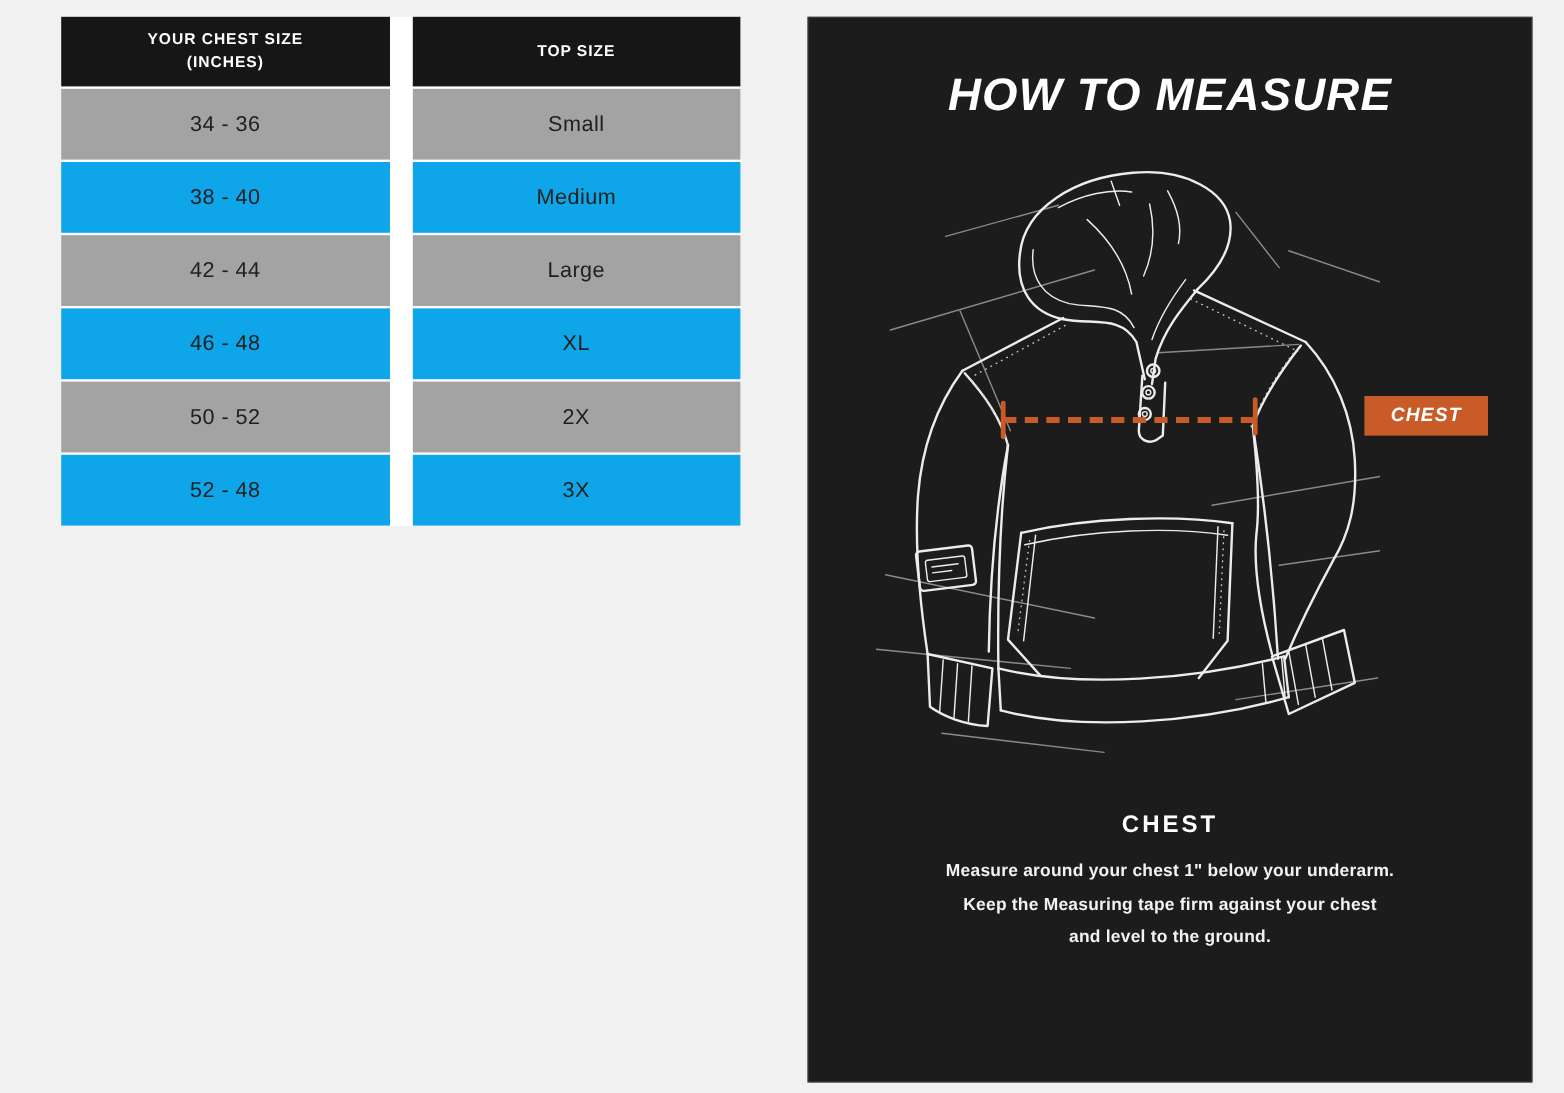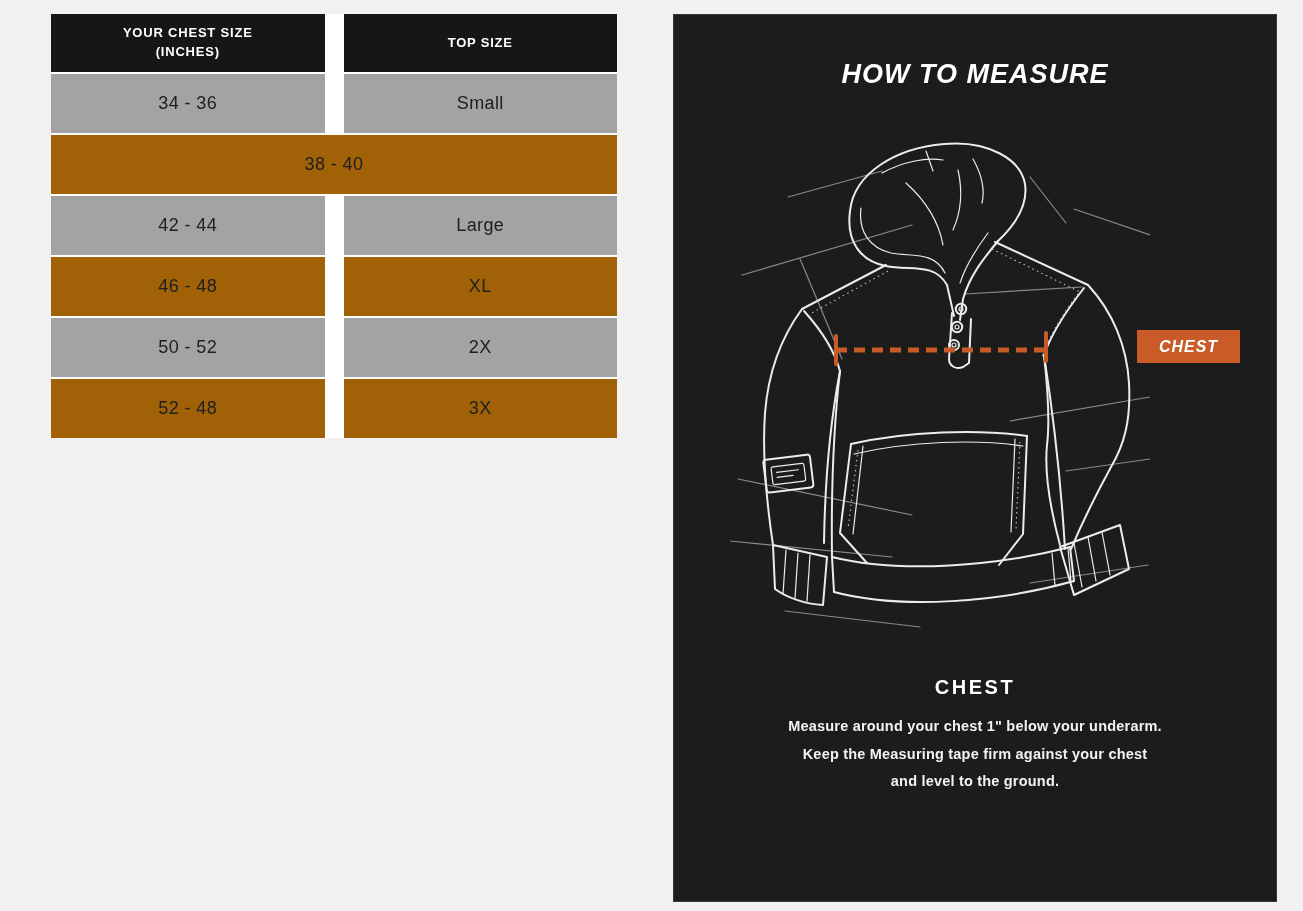--- a/index.html
+++ b/index.html
@@ -7,27 +7,27 @@
   .stage{position:relative; width:1303px; height:911px; background:#f1f1f1; overflow:hidden;}
 
   
   .size-table{position:absolute; left:51px; top:14px; width:566px; background:#ffffff;}
   .t-row{display:flex; gap:19px; margin-top:2px;}
   .t-row:first-child{margin-top:0;}
   .t-cell{flex:1; display:flex; flex-direction:column; align-items:center; justify-content:center; text-align:center;}
   .t-head .t-cell{background:#161616; color:#ffffff; height:58px; font-size:13px; font-weight:bold; letter-spacing:0.8px; line-height:1.45;}
   .t-body-row .t-cell{height:59px; font-size:18px; letter-spacing:0.4px; color:#202020; flex-direction:row;}
   .t-body-row.white .t-cell{background:#a3a3a3;}
-  .t-body-row.gray  .t-cell{background:#a16207;}
+  .t-body-row.gray  .t-cell{background:#0ea5e9;}
 
   
   .measure-panel{position:absolute; left:673px; top:14px; width:604px; height:888px;
                  background:#1d1c1c; border:1px solid #383838; box-sizing:border-box; color:#ffffff;}
   .panel-title{position:absolute; top:44px; left:0; width:100%; text-align:center;
-               font-size:27px; font-weight:bold; font-style:italic; letter-spacing:1px; color:#ffffff;}
+               font-size:38px; font-weight:bold; font-style:italic; letter-spacing:1px; color:#ffffff;}
   .illustration{position:absolute; left:56px; top:98px; width:420px; height:520px;}
   .chest-tag{position:absolute; left:463px; top:315px; width:103px; height:33px; background:#c95b28;
              display:flex; align-items:center; justify-content:center;
              font-weight:bold; font-style:italic; font-size:16px; letter-spacing:1px; color:#ffffff;}
   .section-heading{position:absolute; top:661px; left:0; width:100%; text-align:center;
                    font-size:20px; font-weight:bold; letter-spacing:2.5px; color:#ffffff;}
   .instructions{position:absolute; top:698px; left:0; width:100%; text-align:center;
                 font-size:14.5px; font-weight:bold; letter-spacing:0.2px; line-height:27.5px; color:#f2f2f2;}
 
   
@@ -53,20 +53,21 @@
         <span>TOP SIZE</span>
       </div>
     </div>
 
     <div class="t-row t-body-row white">
       <div class="t-cell">34 - 36</div>
       <div class="t-cell">Small</div>
     </div>
     <div class="t-row t-body-row gray">
       <div class="t-cell">38 - 40</div>
+      <div class="t-cell">Medium</div>
     </div>
     <div class="t-row t-body-row white">
       <div class="t-cell">42 - 44</div>
       <div class="t-cell">Large</div>
     </div>
     <div class="t-row t-body-row gray">
       <div class="t-cell">46 - 48</div>
       <div class="t-cell">XL</div>
     </div>
     <div class="t-row t-body-row white">

